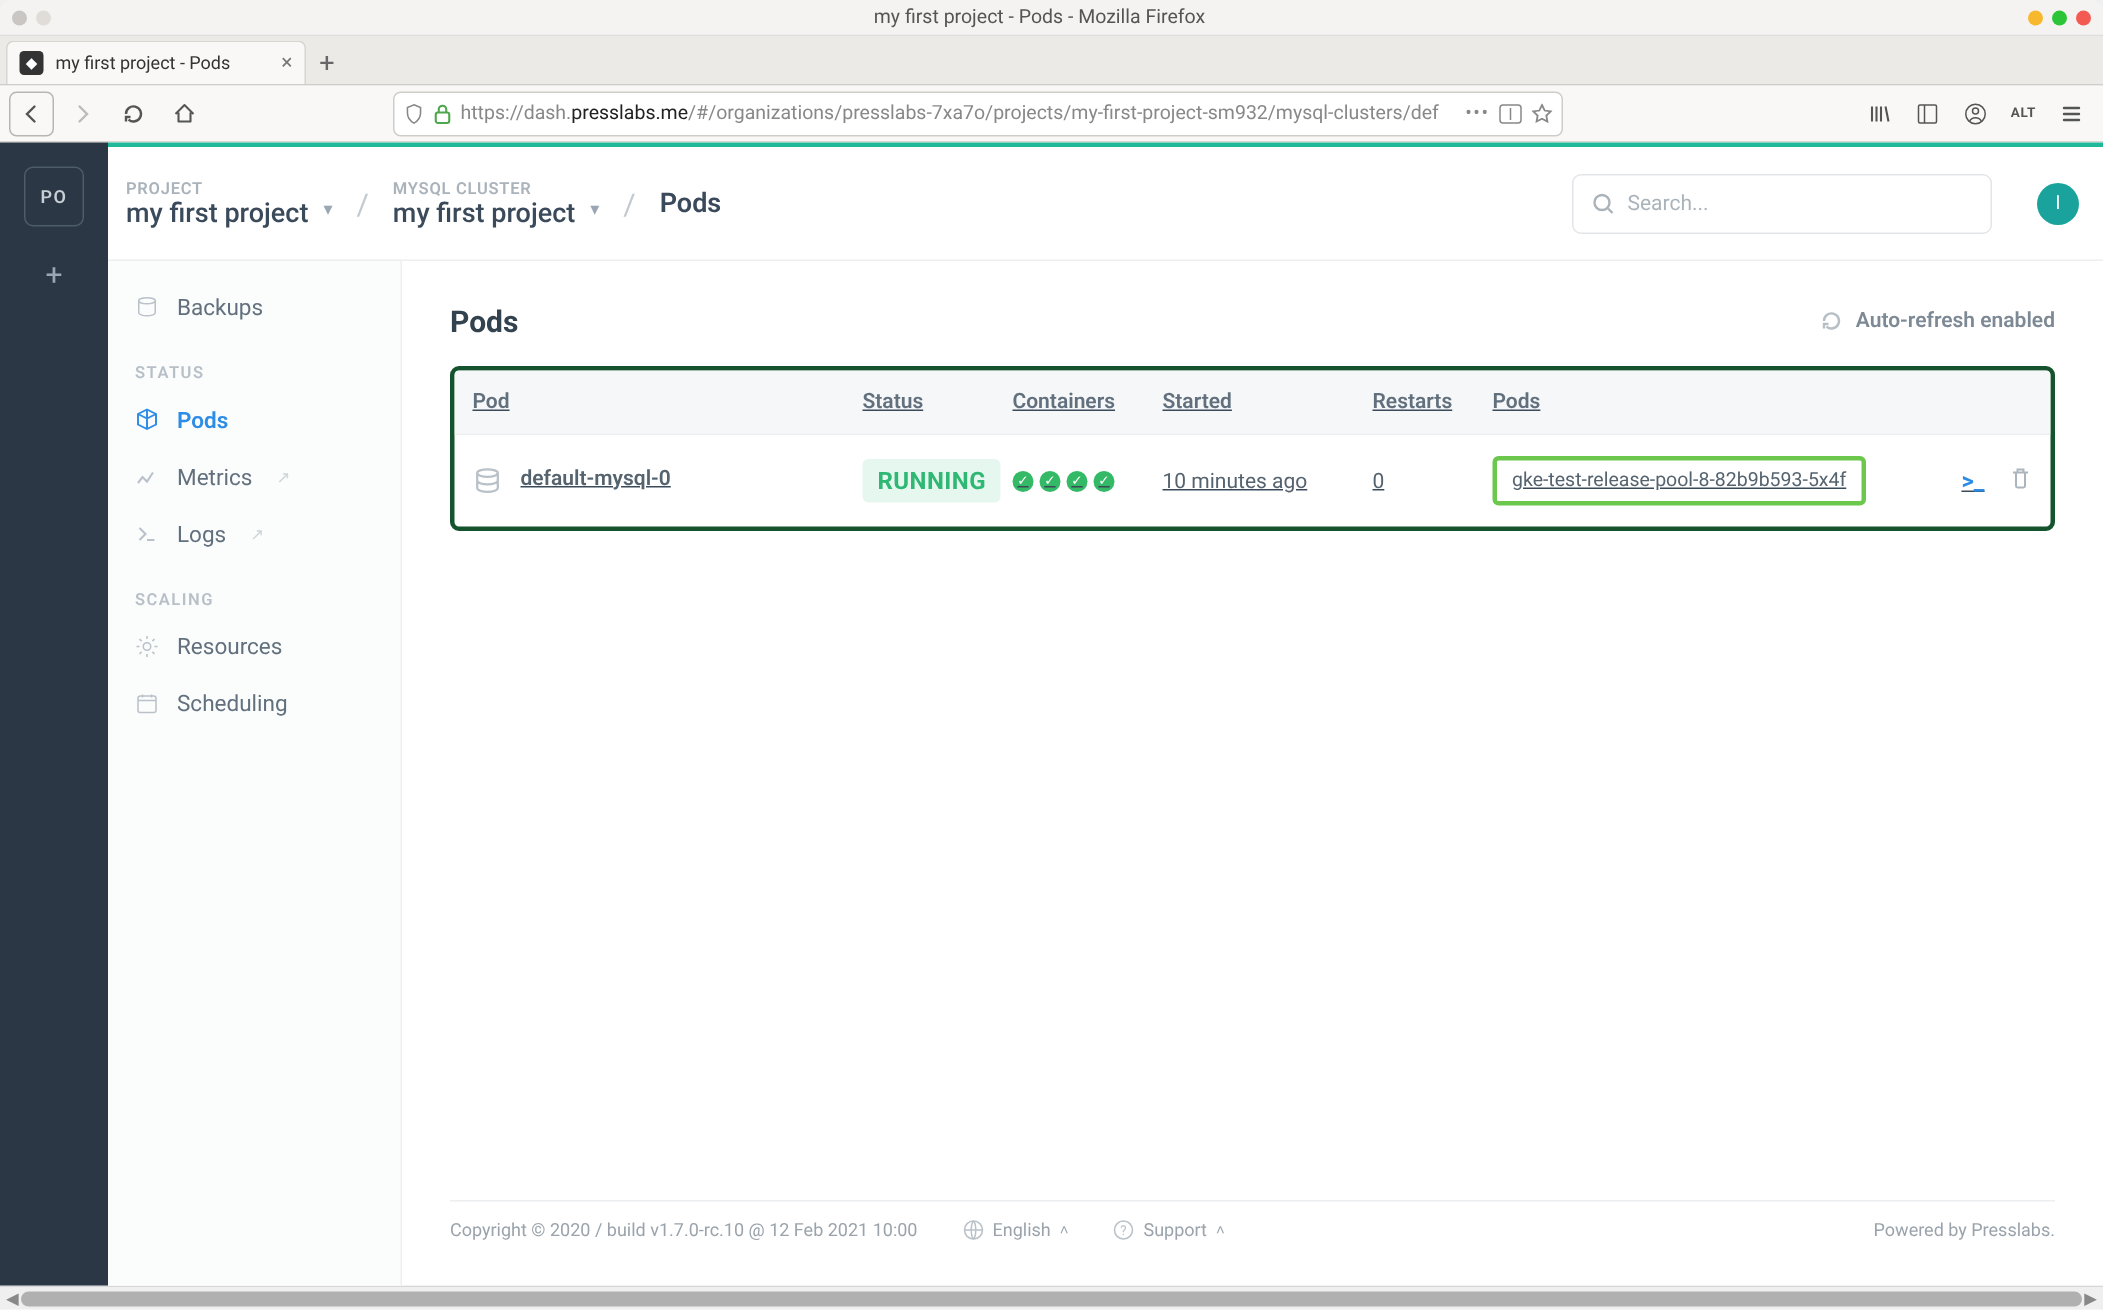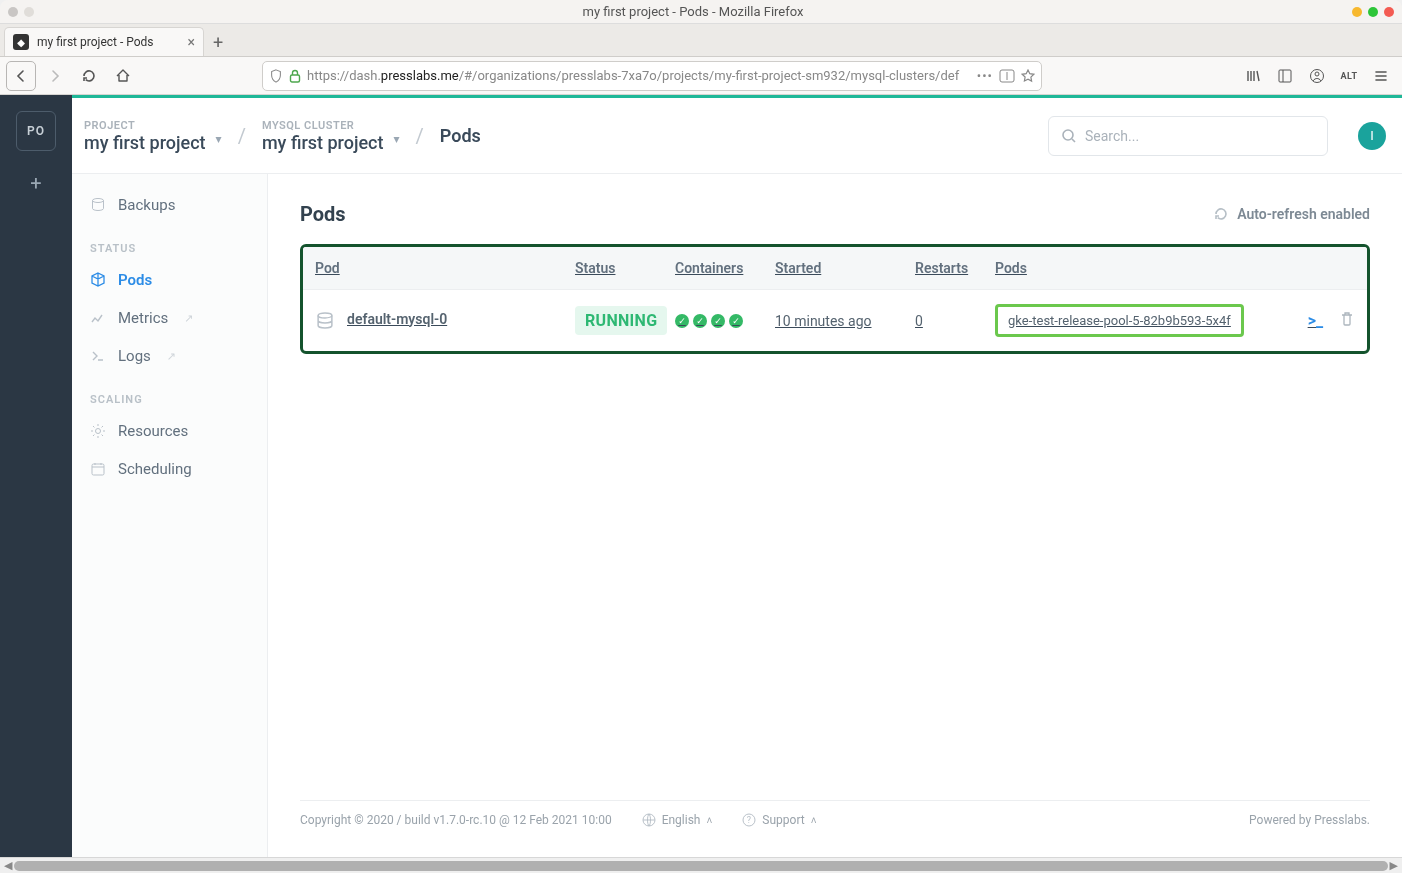--- a/index.html
+++ b/index.html
@@ -452,21 +452,21 @@
             </span>
             <span class="cdots">
               <span class="cdot">✓</span>
               <span class="cdot">✓</span>
               <span class="cdot">✓</span>
               <span class="cdot">✓</span>
             </span>
             <span>10 minutes ago</span>
             <span>0</span>
             <span>
-              <span class="node-cell">gke-test-release-pool-5-82b9b593-5x4f</span>
+              <span class="node-cell">gke-test-release-pool-8-82b9b593-5x4f</span>
             </span>
             <span class="row-actions">
               <span class="term">&gt;_</span>
               <span>
                 <svg width="16" height="16" viewBox="0 0 16 16">
                     <path d="M3 4h10M5 4v9a1 1 0 0 0 1 1h4a1 1 0 0 0 1-1V4M6 4V2h4v2" stroke="#acb5bd" fill="none" stroke-width="1.3"></path>
                   </svg>
               </span>
             </span>
           </div>

